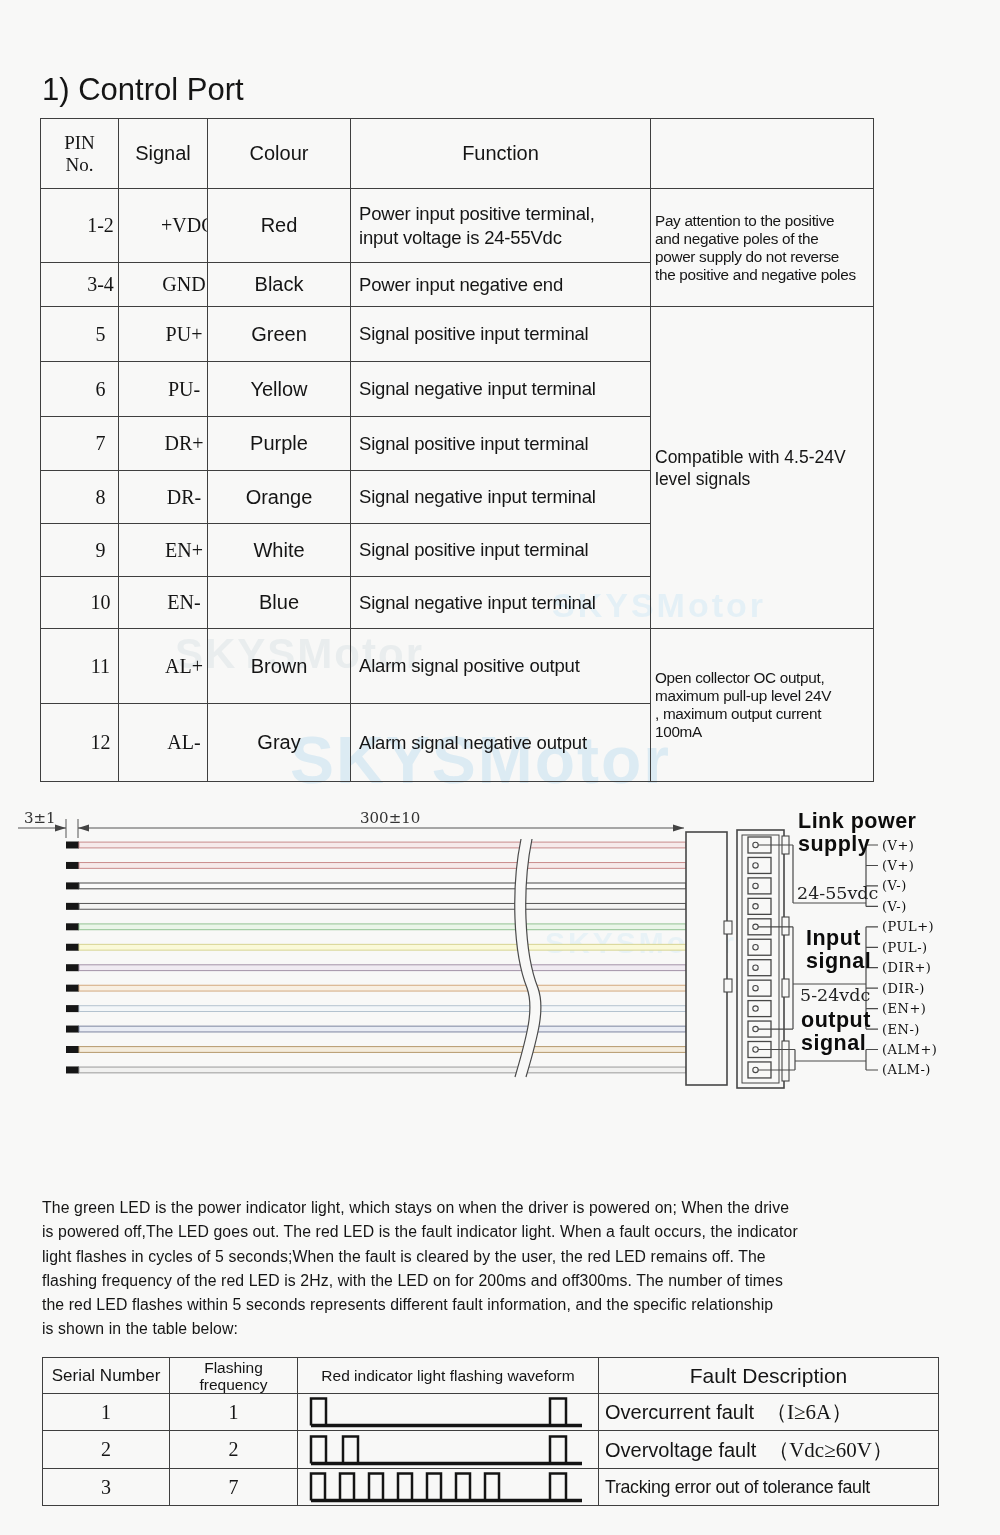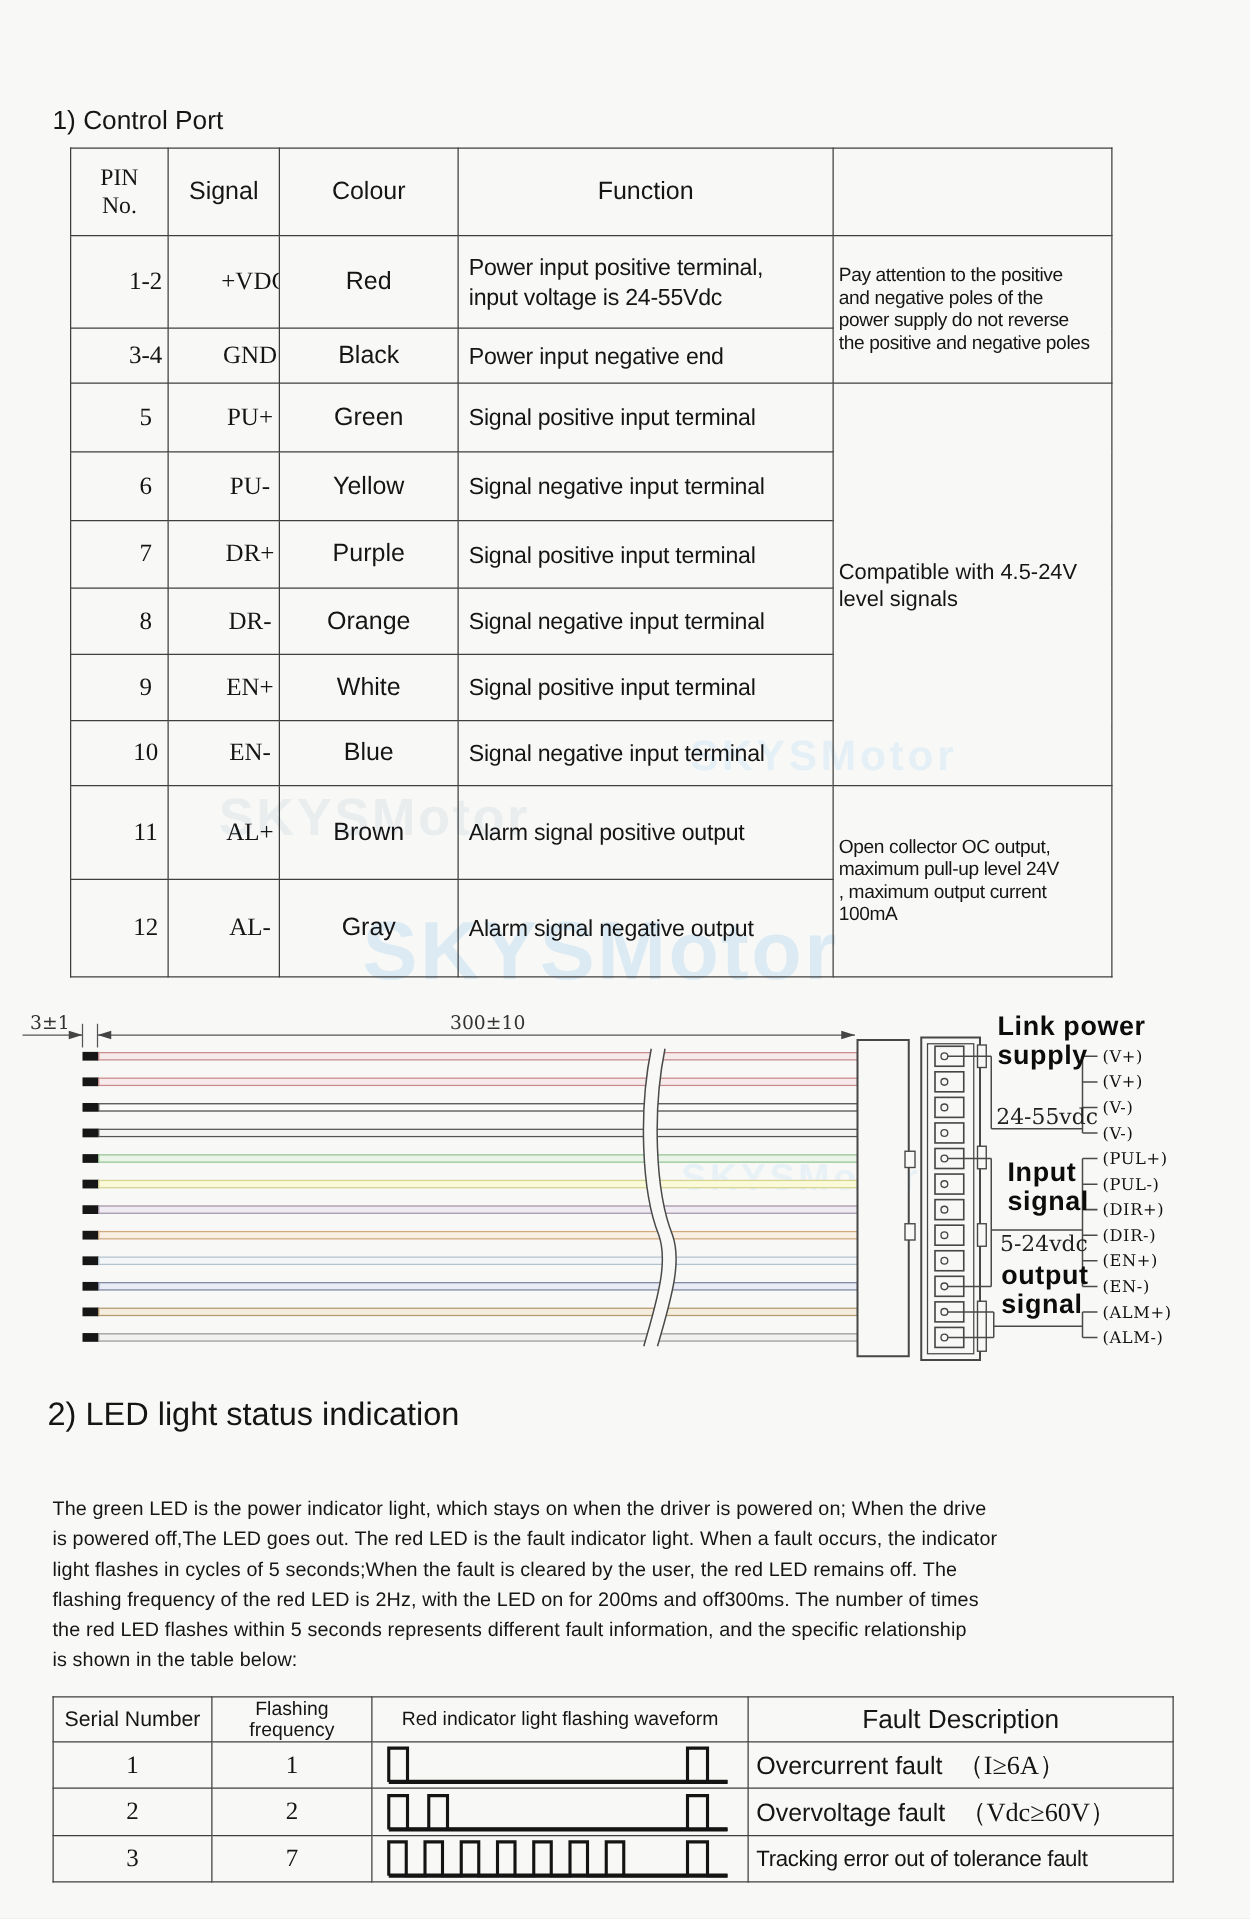--- a/index.html
+++ b/index.html
@@ -1,33 +1,33 @@
 <!DOCTYPE html>
 <html><head>
 <meta charset="utf-8">
 <style>
   html,body{margin:0;padding:0;background:#e8e8e8;}
   .page{position:relative;width:1000px;height:1535px;background:#f8f8f7;
         font-family:"Liberation Sans",sans-serif;color:#151515;overflow:hidden;}
   .abs{position:absolute;}
   .page-title{left:30px;top:10px;font-size:30px;font-weight:400;letter-spacing:-0.2px;white-space:nowrap;}
-  .sec1{left:42px;top:85px;font-size:21px;font-weight:400;text-align:center;}
+  .sec1{left:42px;top:72px;font-size:31px;font-weight:400;text-align:center;}
   .sec2{left:38px;top:1116px;font-size:26px;font-weight:400;}
   .para{left:42px;top:1196px;width:900px;font-size:15.8px;line-height:24.3px;white-space:pre-line;letter-spacing:0.1px;}
 
   
   .wm{position:absolute;font-weight:700;pointer-events:none;white-space:nowrap;}
   .wm1{left:290px;top:722px;font-size:66px;color:#dcebf3;letter-spacing:2px;}
   .wm2{left:175px;top:630px;font-size:42px;color:#e9edee;letter-spacing:2px;}
   .wm3{left:552px;top:586px;font-size:34px;color:#e4f0f6;letter-spacing:3px;}
   .wm4{left:545px;top:926px;font-size:30px;color:#e8f2f6;letter-spacing:3px;}
 
   
   table{border-collapse:collapse;table-layout:fixed;background:transparent;}
-  .cp{left:56px;top:118px;width:833px;}
+  .cp{left:40px;top:118px;width:833px;}
   .cp td,.cp th{border:1.6px solid #3f3f3f;padding:0;vertical-align:middle;font-weight:400;overflow:hidden;}
   .cp thead tr{height:70px;}
   th.h-pin{font-family:"Liberation Serif",serif;font-size:19px;white-space:pre-line;line-height:22px;}
   th.h-plain{font-size:20px;}
   td.pin,td.sig{font-family:"Liberation Serif",serif;font-size:20px;text-align:center;padding-left:42px;}
   td.colr{font-size:20px;text-align:center;}
   td.fn{font-size:18.5px;padding-left:8px;white-space:pre-line;line-height:24px;letter-spacing:-0.2px;}
   td.note{font-size:15.3px;padding:2px 1px 2px 4px;line-height:18px;white-space:pre-line;letter-spacing:-0.3px;}
   td.note.compat{font-size:17.5px;line-height:22px;letter-spacing:0;}
 
@@ -274,21 +274,20 @@
         <text x="882" y="148.75" class="pinlbl">(PUL-)</text>
         <text x="882" y="169.2" class="pinlbl">(DIR+)</text>
         <text x="882" y="189.65" class="pinlbl">(DIR-)</text>
         <text x="882" y="210.1" class="pinlbl">(EN+)</text>
         <text x="882" y="230.54999999999998" class="pinlbl">(EN-)</text>
         <text x="882" y="251" class="pinlbl">(ALM+)</text>
         <text x="882" y="271.45" class="pinlbl">(ALM-)</text>
       </g>
   </svg>
 
-  <div class="abs sec2">2) LED light status indication</div>
   <div class="abs para">The green LED is the power indicator light, which stays on when the driver is powered on; When the drive
 is powered off,The LED goes out. The red LED is the fault indicator light. When a fault occurs, the indicator
 light flashes in cycles of 5 seconds;When the fault is cleared by the user, the red LED remains off. The
 flashing frequency of the red LED is 2Hz, with the LED on for 200ms and off300ms. The number of times
 the red LED flashes within 5 seconds represents different fault information, and the specific relationship
 is shown in the table below:</div>
 
   <table class="abs led">
     <colgroup>
       <col style="width:127px">

